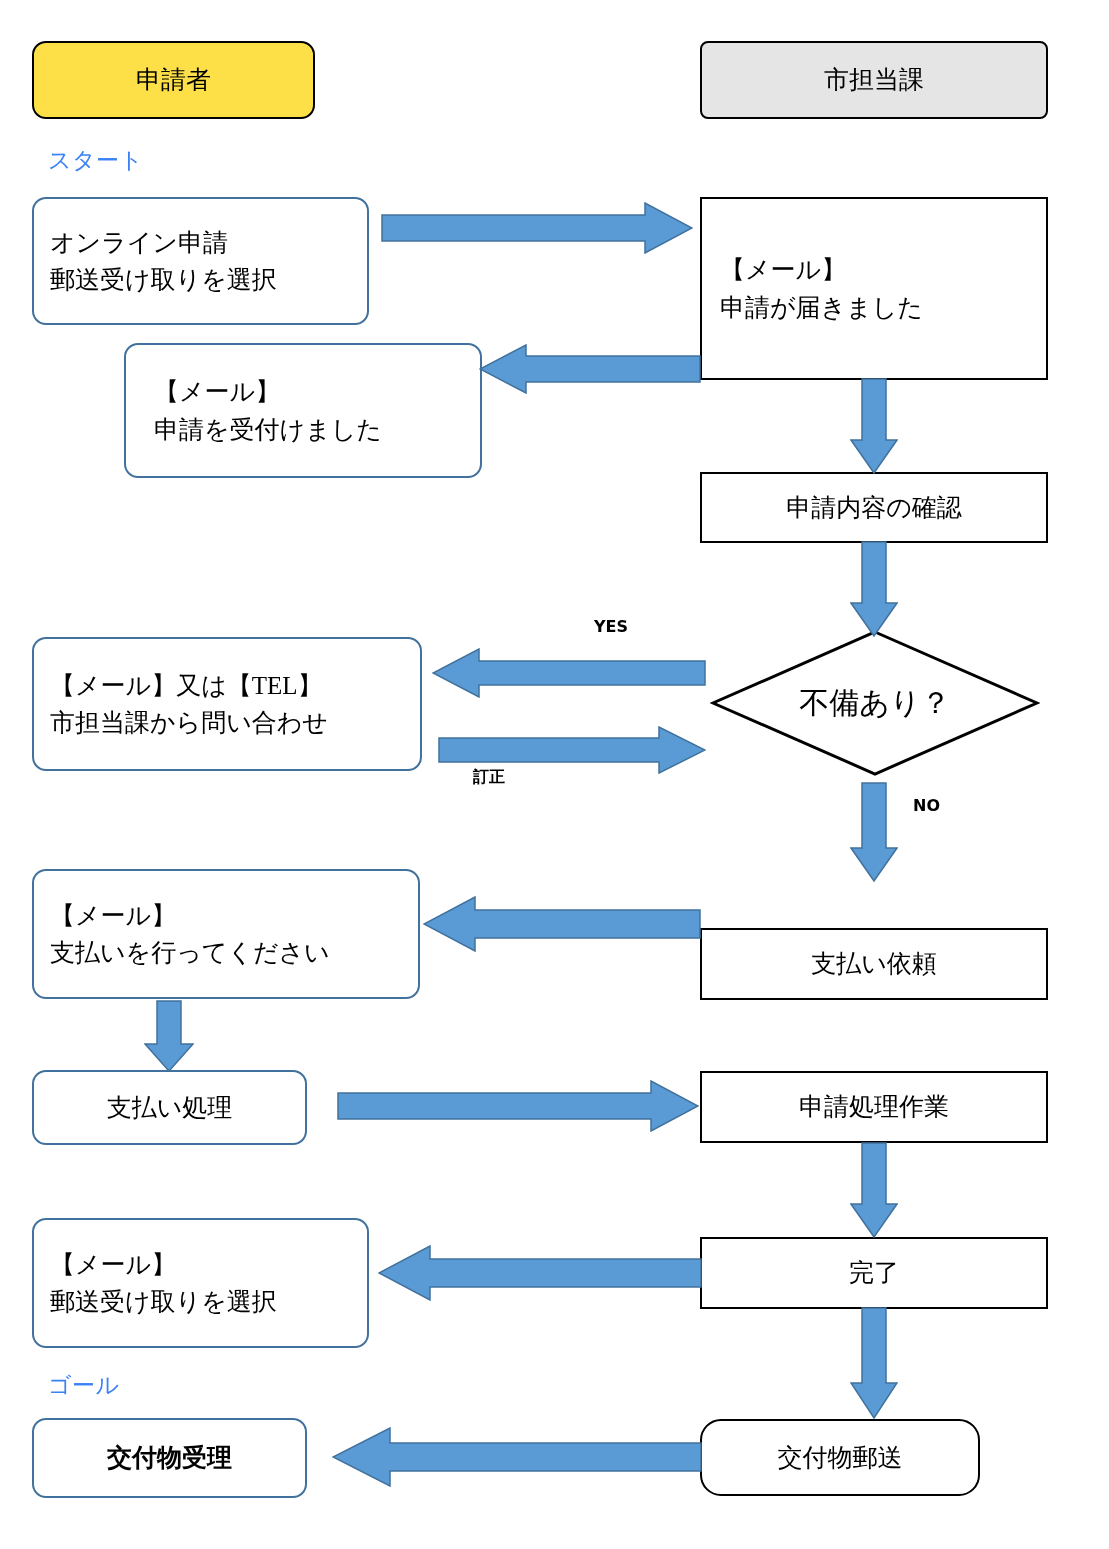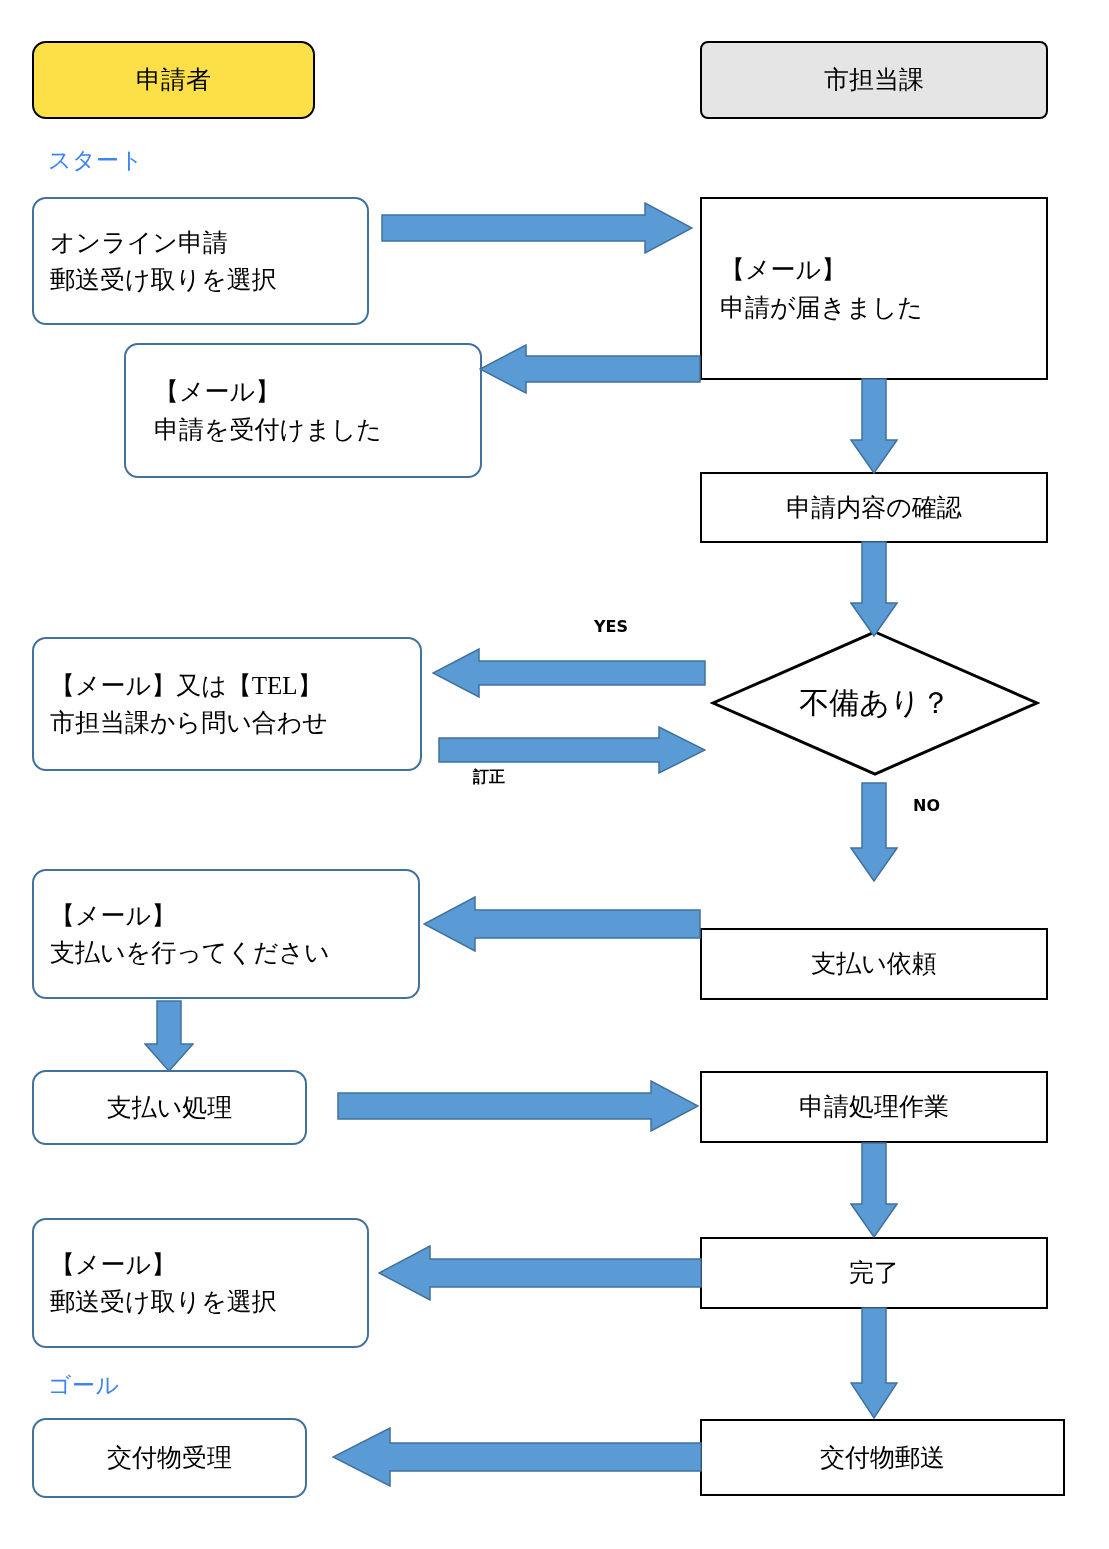--- a/index.html
+++ b/index.html
@@ -147,21 +147,21 @@
 
   <div class="node rbox centered" style="left:32px; top:1070px; width:275px; height:75px;">
     <span class="line">支払い処理</span>
   </div>
 
   <div class="node rbox" style="left:32px; top:1218px; width:337px; height:130px;">
     <span class="line">【メール】</span>
     <span class="line">郵送受け取りを選択</span>
   </div>
 
-  <div class="node rbox centered" style="left:32px; top:1418px; width:275px; height:80px;">
+  <div class="node rbox centered" style="left:32px; top:1418px; width:275px; height:80px;font-weight:bold;">
     <span class="line">交付物受理</span>
   </div>
 
   <div class="node sbox" style="left:700px; top:197px; width:348px; height:183px;">
     <span class="line">【メール】</span>
     <span class="line">申請が届きました</span>
   </div>
 
   <div class="node sbox centered" style="left:700px; top:472px; width:348px; height:71px;">
     <span class="line">申請内容の確認</span>
@@ -172,21 +172,21 @@
   </div>
 
   <div class="node sbox centered" style="left:700px; top:1071px; width:348px; height:72px;">
     <span class="line">申請処理作業</span>
   </div>
 
   <div class="node sbox centered" style="left:700px; top:1237px; width:348px; height:72px;">
     <span class="line">完了</span>
   </div>
 
-  <div class="node sbox centered" style="left:700px; top:1419px; width:365px; height:77px;">
+  <div class="node sbox centered" style="left:700px; top:1419px; width:280px; height:77px;border-radius:21px;">
     <span class="line">交付物郵送</span>
   </div>
 
   <div class="diamond" style="left:710px; top:629px; width:330px; height:148px;">
     <svg width="330" height="148" viewBox="0 0 330 148">
       <polygon points="165,3 327,74 165,145 3,74" fill="#ffffff" stroke="#000000" stroke-width="3"></polygon>
     </svg>
     <div class="dlabel">不備あり？</div>
   </div>
 

